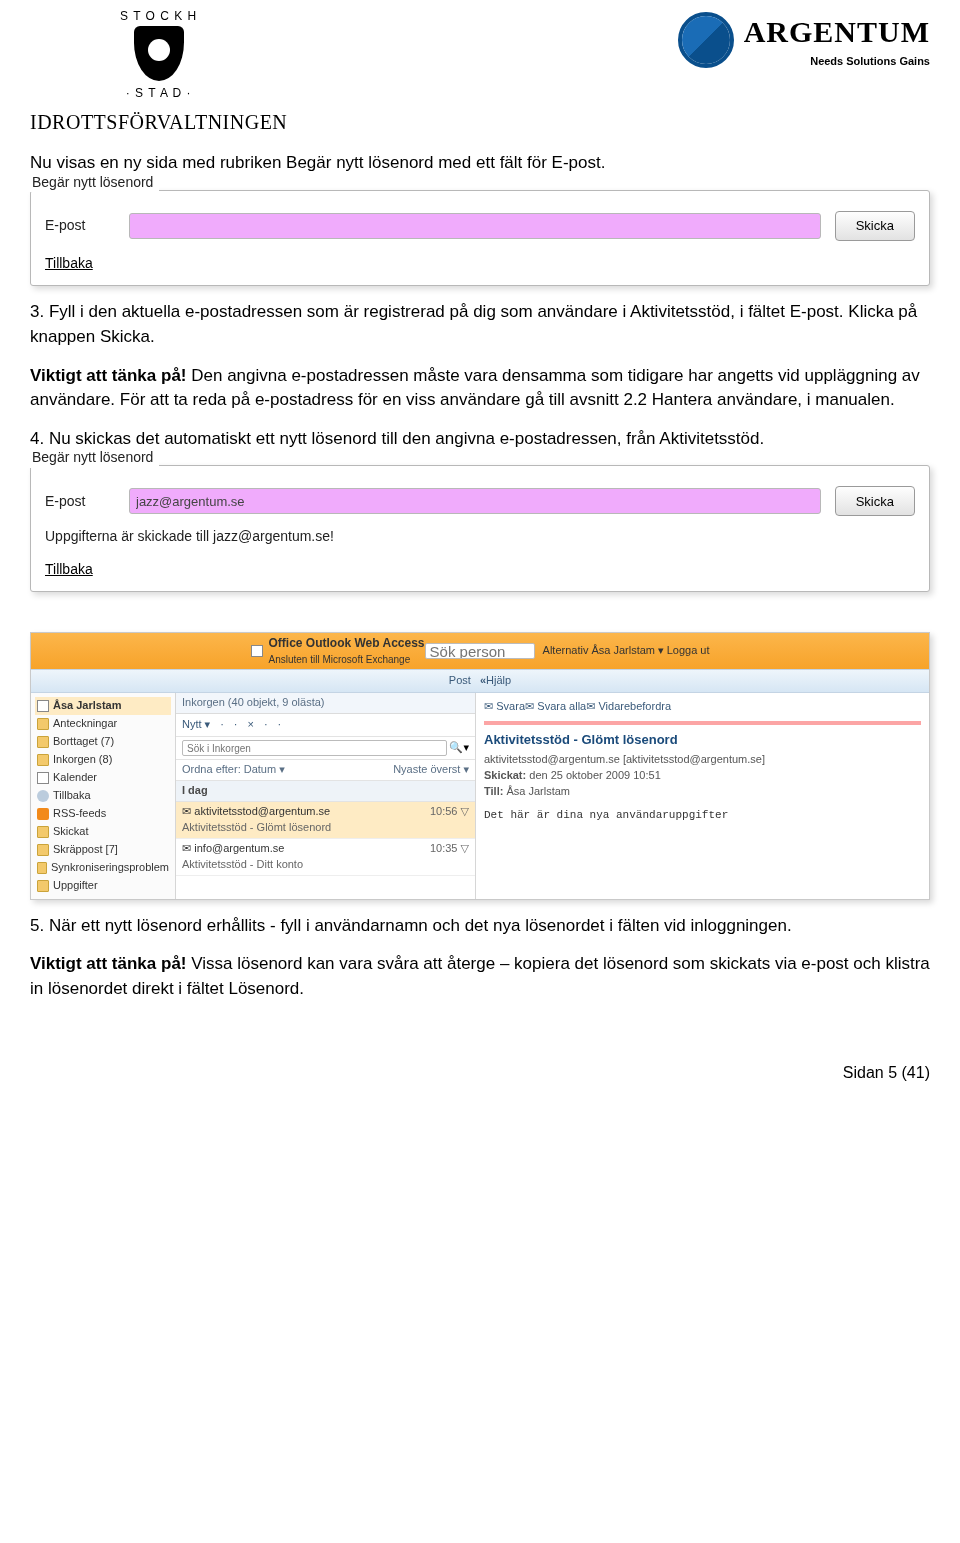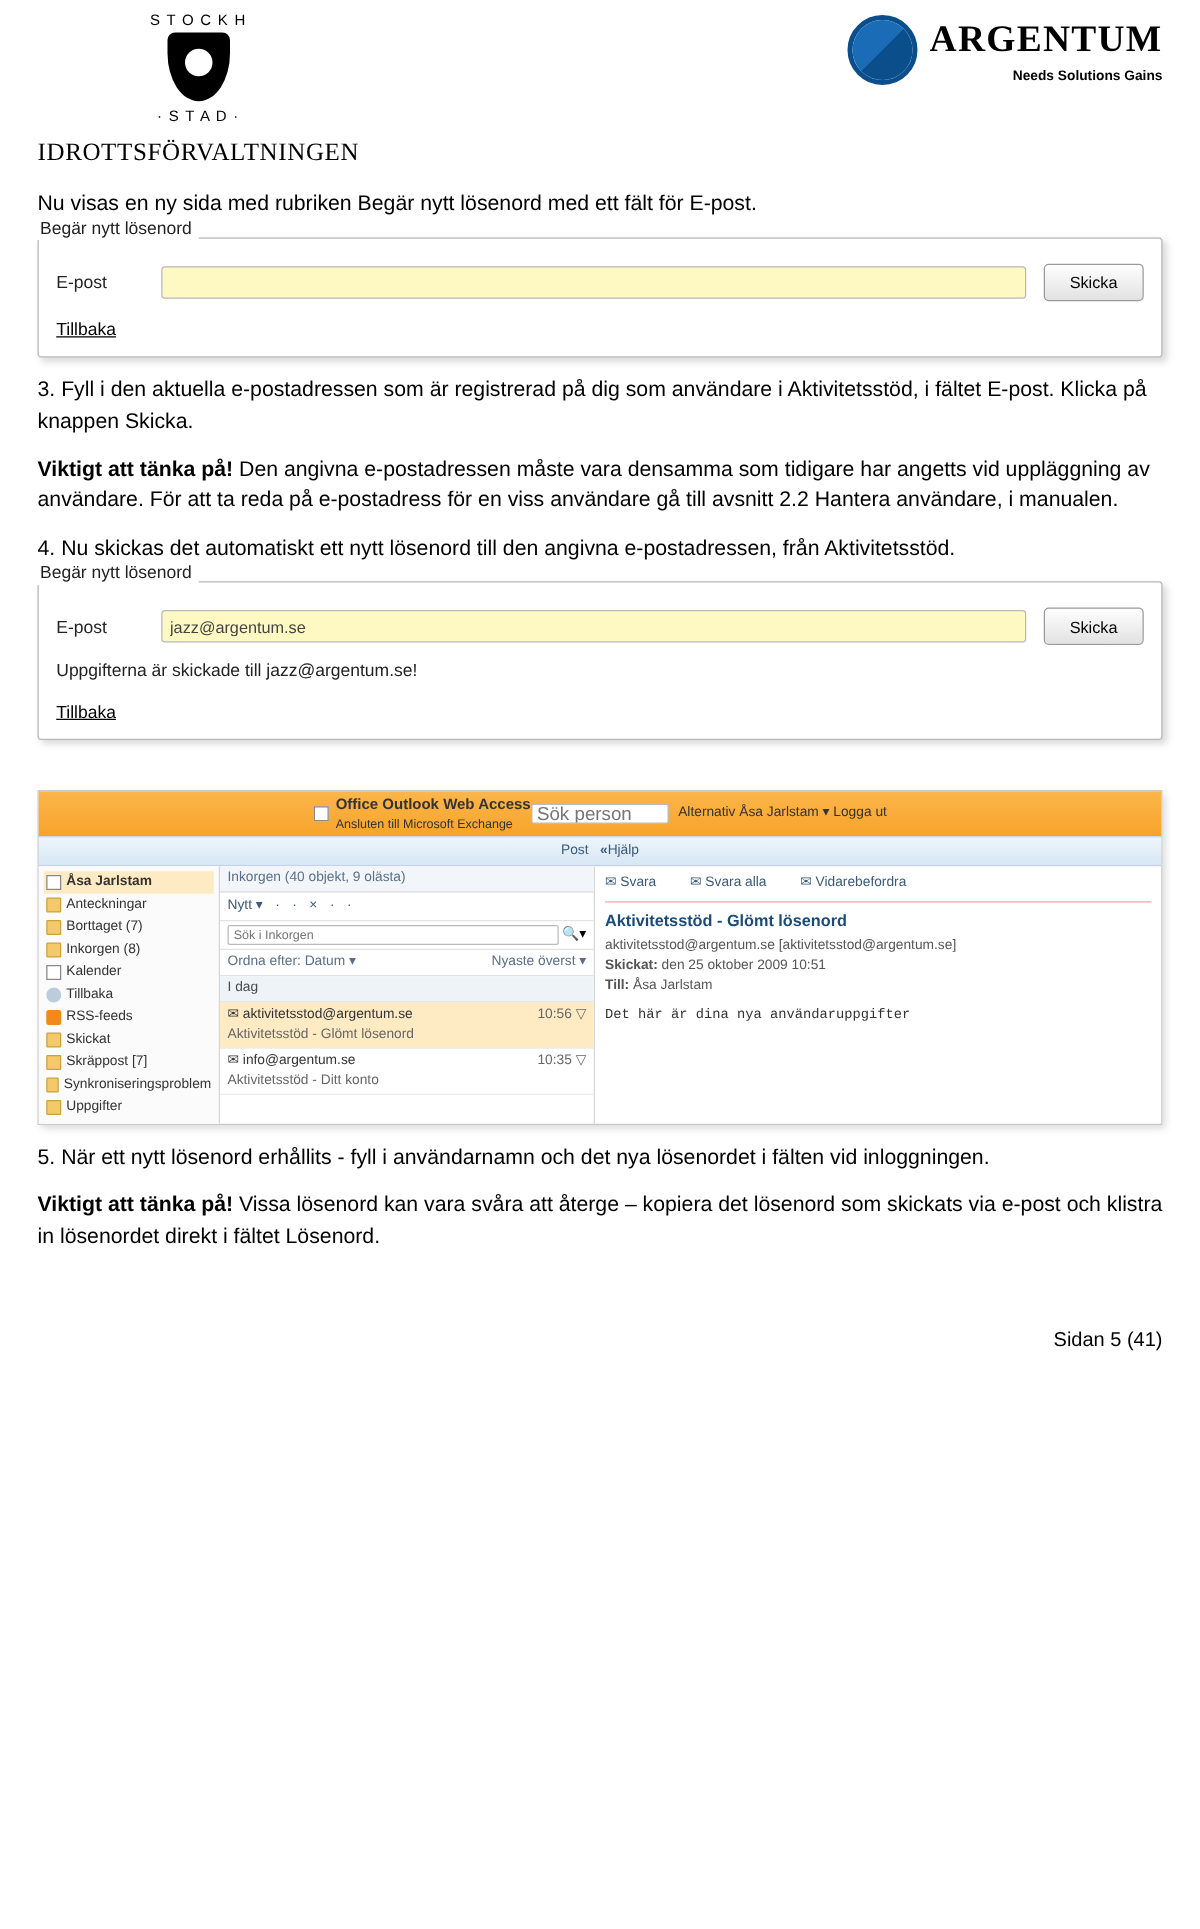--- a/index.html
+++ b/index.html
@@ -113,21 +113,21 @@
     align-items: center;
     gap: 14px;
     margin-top: 10px;
   }
   .lbl { font-size: 14px; color:#222; width: 70px; }
   .textinput {
     flex: 1;
     height: 26px;
     border: 1px solid #b8b8b8;
     border-radius: 3px;
-    background: #fef9c3;
+    background: #f0abfc;
     font-size: 13px;
     padding: 2px 6px;
     color:#444;
   }
   .btn {
     height: 30px;
     padding: 0 20px;
     border: 1px solid #9a9a9a;
     border-radius: 4px;
     background: linear-gradient(#fefefe,#e2e2e2);
@@ -191,28 +191,28 @@
     background:#f2f6fb; padding:2px 6px; border-bottom:1px solid #dcdcdc;
     color:#5a6f85;
   }
   .owa-toolbar {
     display:flex; gap:10px; padding:3px 6px; border-bottom:1px solid #e3e3e3;
     color:#3a5a7a; align-items:center;
   }
   .owa-searchrow { padding:3px 6px; border-bottom:1px solid #e3e3e3; display:flex; gap:3px; align-items:center;}
   .owa-midsearch{ flex:1; height:16px; border:1px solid #bbb; border-radius:2px; font-size:10px; padding:0 4px; color:#777; }
   .owa-sortrow { display:flex; justify-content:space-between; padding:2px 6px; border-bottom:1px solid #e3e3e3; color:#5a6f85;}
-  .owa-grouplabel { background:#eef3f8; padding:2px 6px; font-weight:normal; color:#4a4a4a; border-bottom:1px solid #e3e3e3;}
+  .owa-grouplabel { background:#eef3f8; padding:2px 6px; font-weight:bold; color:#4a4a4a; border-bottom:1px solid #e3e3e3;}
   .owa-msg { padding:2px 6px; border-bottom:1px solid #eee; }
   .owa-msg.sel { background:#feebc4; }
   .owa-msg .from { color:#333; }
   .owa-msg .subj { color:#666; }
   .owa-msg .time { float:right; color:#666; }
   .owa-preview { flex:1; padding:4px 8px; }
-  .owa-pv-toolbar { display:flex; gap:27px; color:#3a5a7a; padding:2px 0 6px 0; border-bottom:1px solid #fca5a5;}
+  .owa-pv-toolbar { display:flex; gap:0; color:#3a5a7a; padding:2px 0 6px 0; border-bottom:4px solid #fca5a5;}
   .owa-pv-subject { font-weight:bold; color:#1a4a7a; margin:6px 0 2px 0; font-size:13px;}
   .owa-pv-meta { color:#555; font-size:11px; }
   .owa-pv-body { font-family: "Courier New", monospace; margin-top:8px; color:#333; }
   .chev { color:#3a5a7a; font-weight:bold; }
 
   .footer-page {
     text-align: right;
     margin-top: 60px;
     font-size: 16px;
   }

